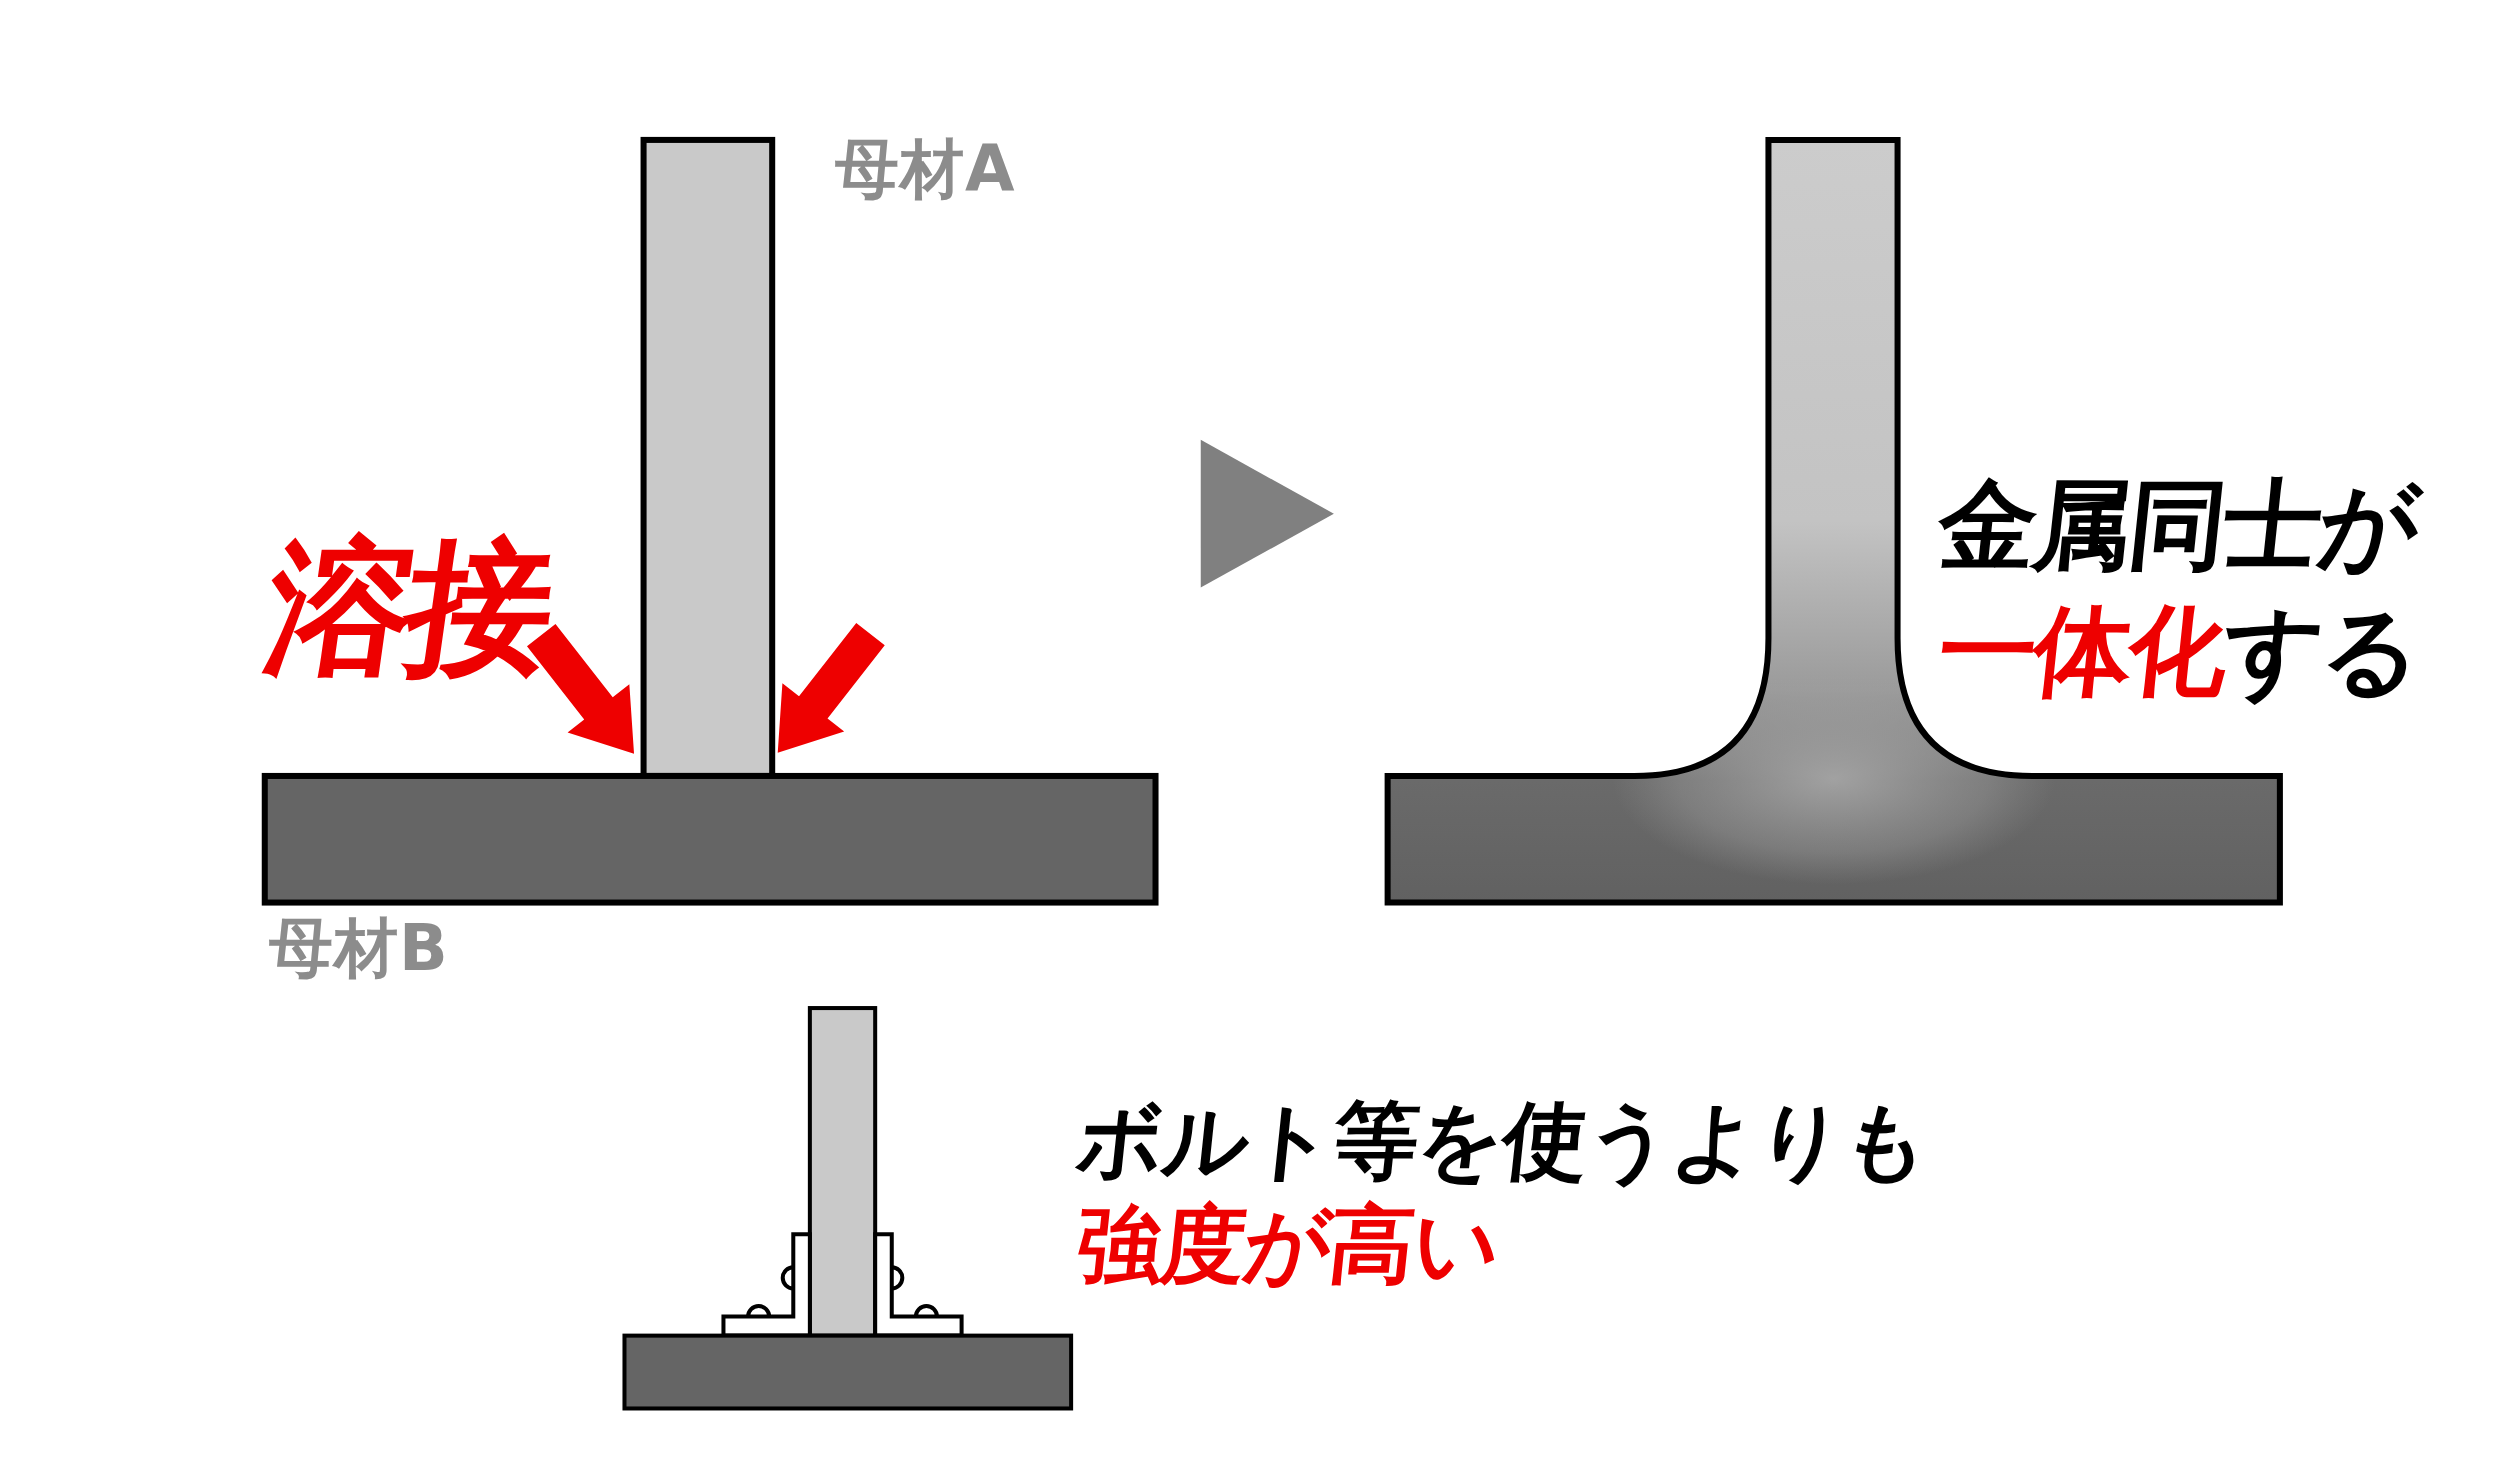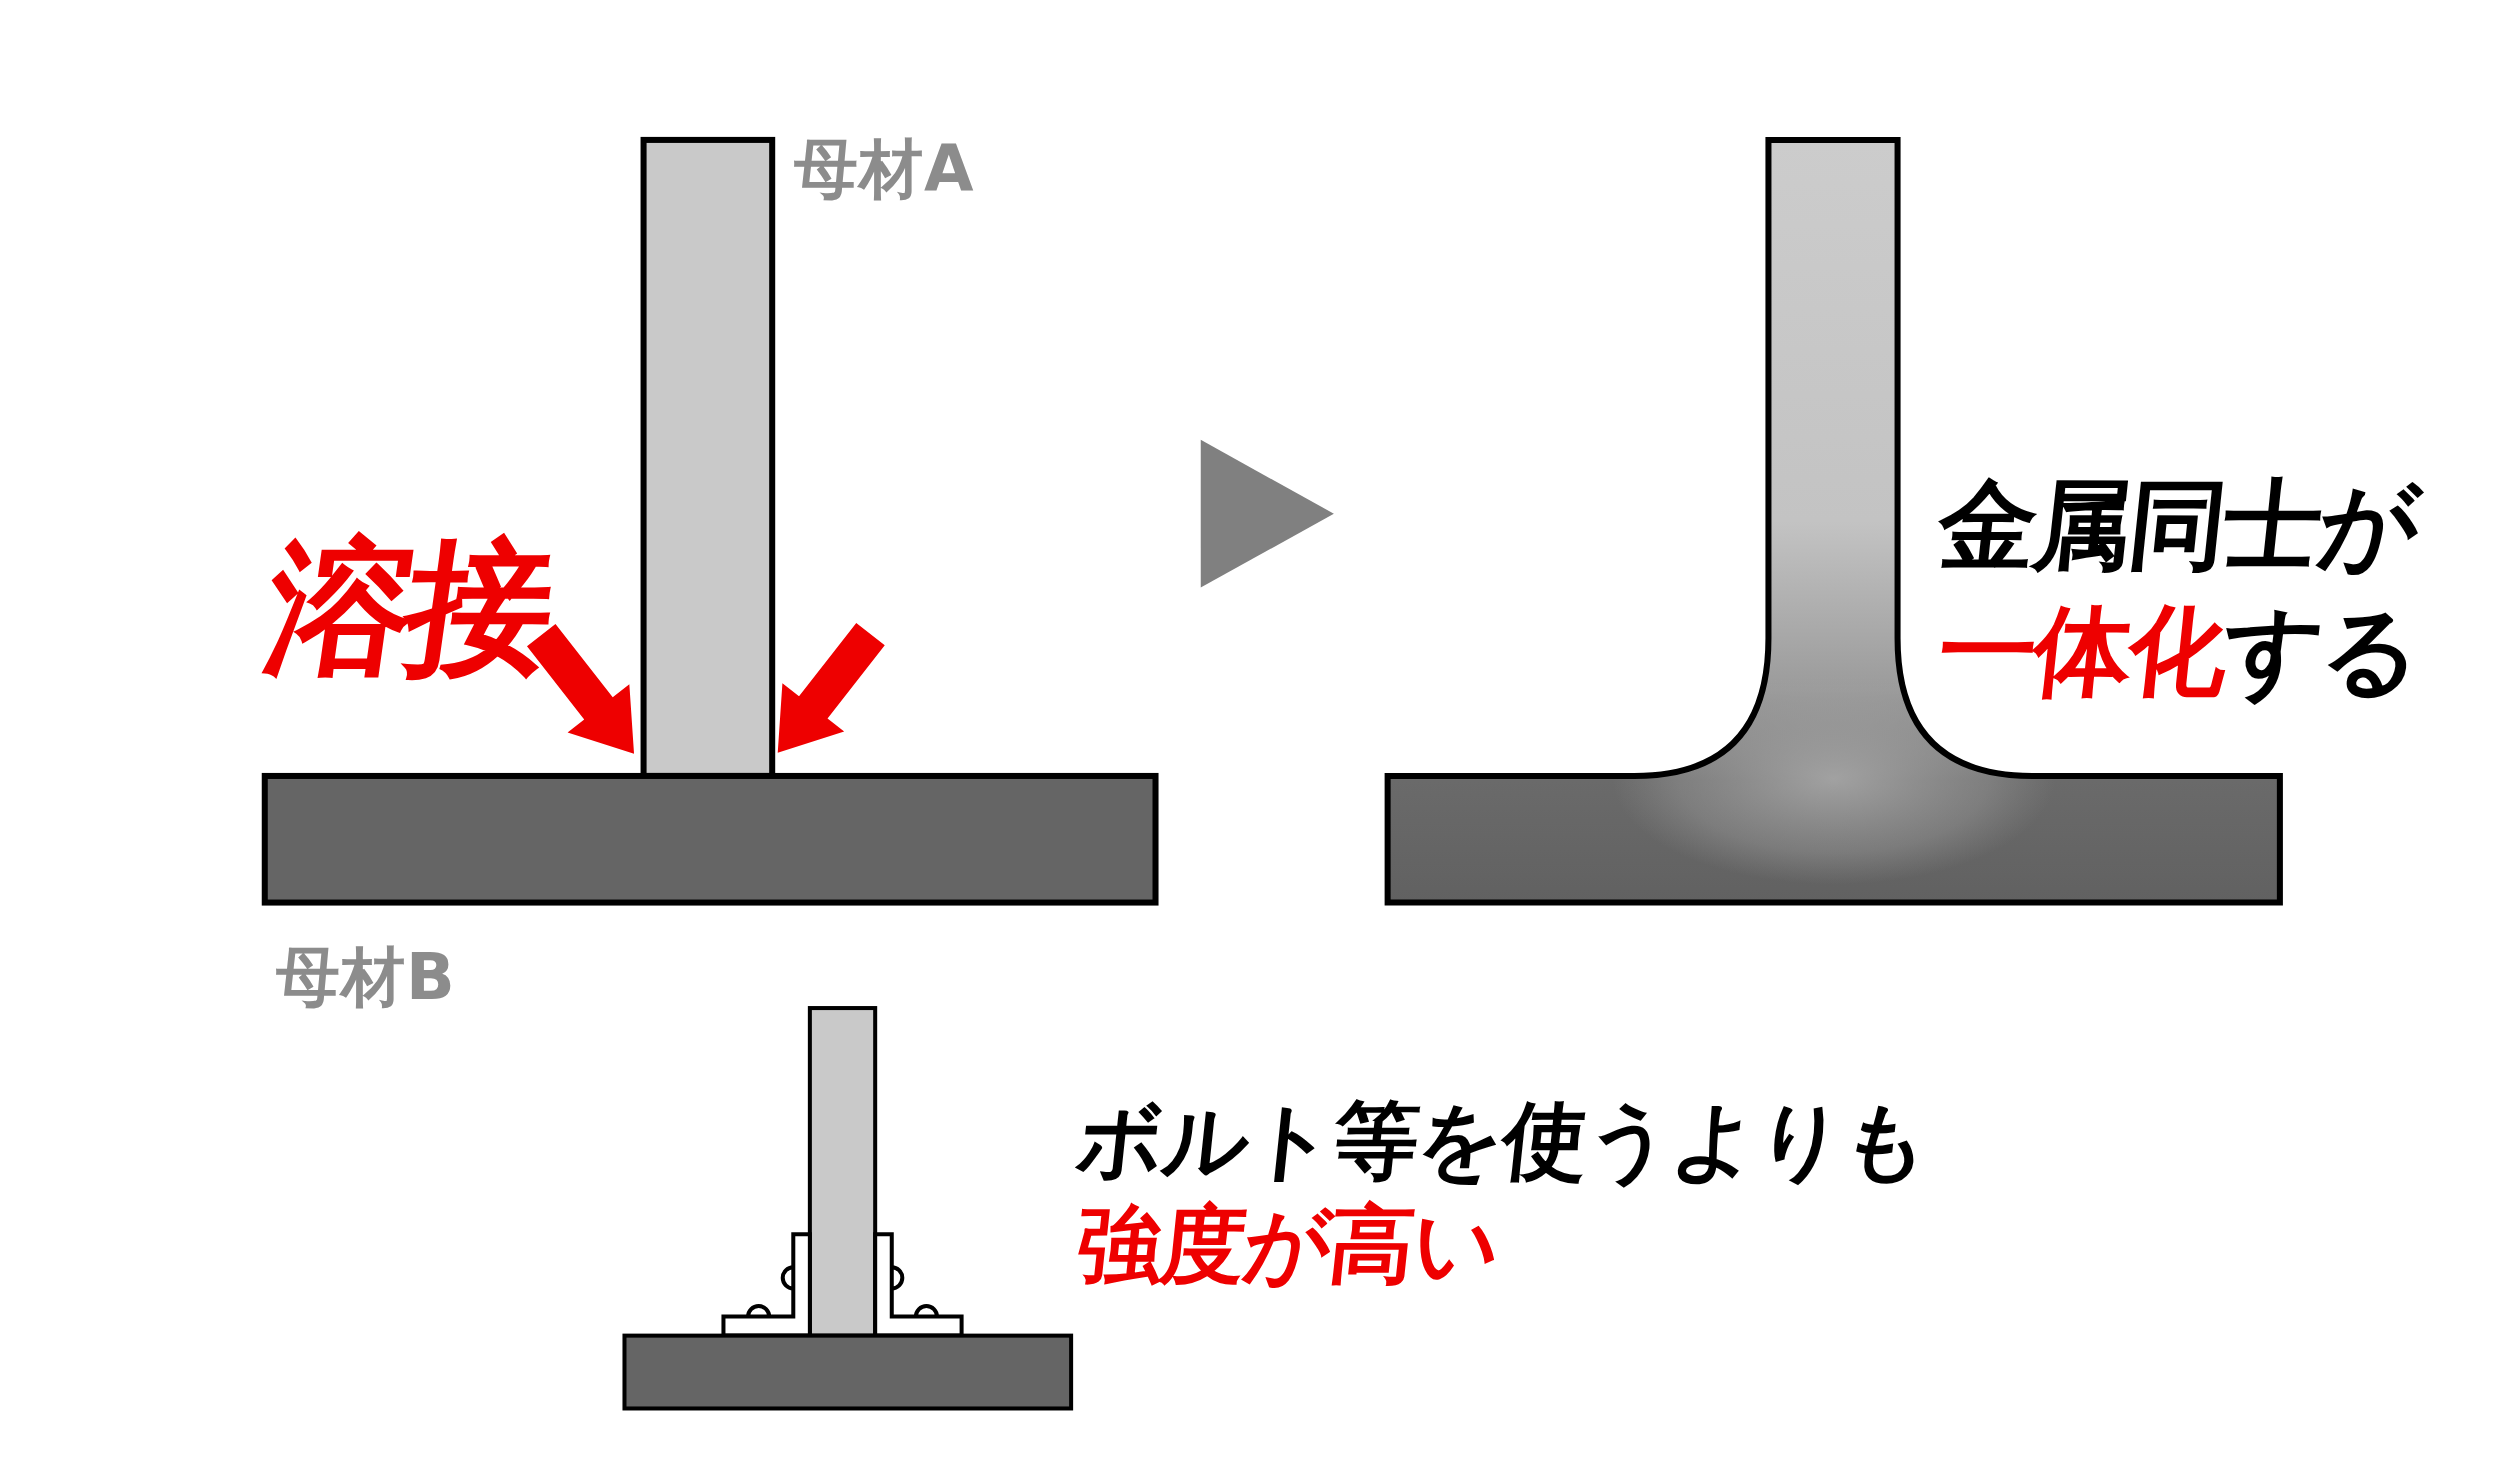--- a/index.html
+++ b/index.html
@@ -4,21 +4,21 @@
 <style>
   html,body{margin:0;padding:0;background:#ffffff;}
   .canvas{position:relative;width:2512px;height:1466px;background:#ffffff;overflow:hidden;
           font-family:"DejaVu Sans","Liberation Sans",sans-serif;}
   svg{position:absolute;left:0;top:0;}
   .t{position:absolute;line-height:1;font-weight:700;white-space:nowrap;
      font-family:"DejaVu Sans","Liberation Sans",sans-serif;}
   .skew{transform:skewX(-8deg);transform-origin:0 100%;}
   .skew-lite{transform:skewX(-6deg);transform-origin:0 100%;}
   .lbl-a{left:794px;top:137px;font-size:64px;letter-spacing:1px;}
-  .lbl-b{left:276px;top:916px;font-size:64px;letter-spacing:1px;margin-top:29px;}
+  .lbl-b{left:269px;top:916px;font-size:64px;letter-spacing:1px;}
   .weld{left:259px;top:534px;font-size:146px;letter-spacing:-7.5px;}
   .cap-r1{left:1934px;top:476px;font-size:98px;letter-spacing:-3px;}
   .cap-r2{left:1934px;top:602px;font-size:98px;letter-spacing:-3px;}
   .cap-b1{left:1073px;top:1098px;font-size:85px;letter-spacing:-1.5px;}
   .cap-b2{left:1073px;top:1202px;font-size:85px;letter-spacing:-1.5px;}
 </style>
 </head>
 <body>
 
 <div class="canvas">
@@ -62,21 +62,21 @@
       <circle cx="1579" cy="2543" r="21" stroke="#000" stroke-width="8" fill="#ffffff"></circle>
       <circle cx="1510" cy="2620" r="21" stroke="#000" stroke-width="8" fill="#ffffff"></circle>
       <circle cx="1775" cy="2543" r="21" stroke="#000" stroke-width="8" fill="#ffffff"></circle>
       <circle cx="1844" cy="2620" r="21" stroke="#000" stroke-width="8" fill="#ffffff"></circle>
       <path d="M 1612 2456 L 1579 2456 L 1579 2620 L 1440 2620 L 1440 2658 L 1612 2658 Z" stroke="#000" stroke-width="8" fill="#ffffff"></path>
       <path d="M 1742 2456 L 1775 2456 L 1775 2620 L 1914 2620 L 1914 2658 L 1742 2658 Z" stroke="#000" stroke-width="8" fill="#ffffff"></path>
       <rect x="1243" y="2658" width="889" height="145" stroke="#000" stroke-width="8" fill="#656565"></rect>
     </g>
   </svg>
 
-  <div class="t lbl-a" style="color:#8c8c8c;">
+  <div class="t lbl-a" style="color:#8c8c8c;margin-left:41px;">
     <span>母材A</span>
   </div>
 
   <div class="t lbl-b" style="color:#8c8c8c;">
     <span>母材B</span>
   </div>
 
   <div class="t weld skew" style="color:#ee0000;">
     <span>溶接</span>
   </div>

